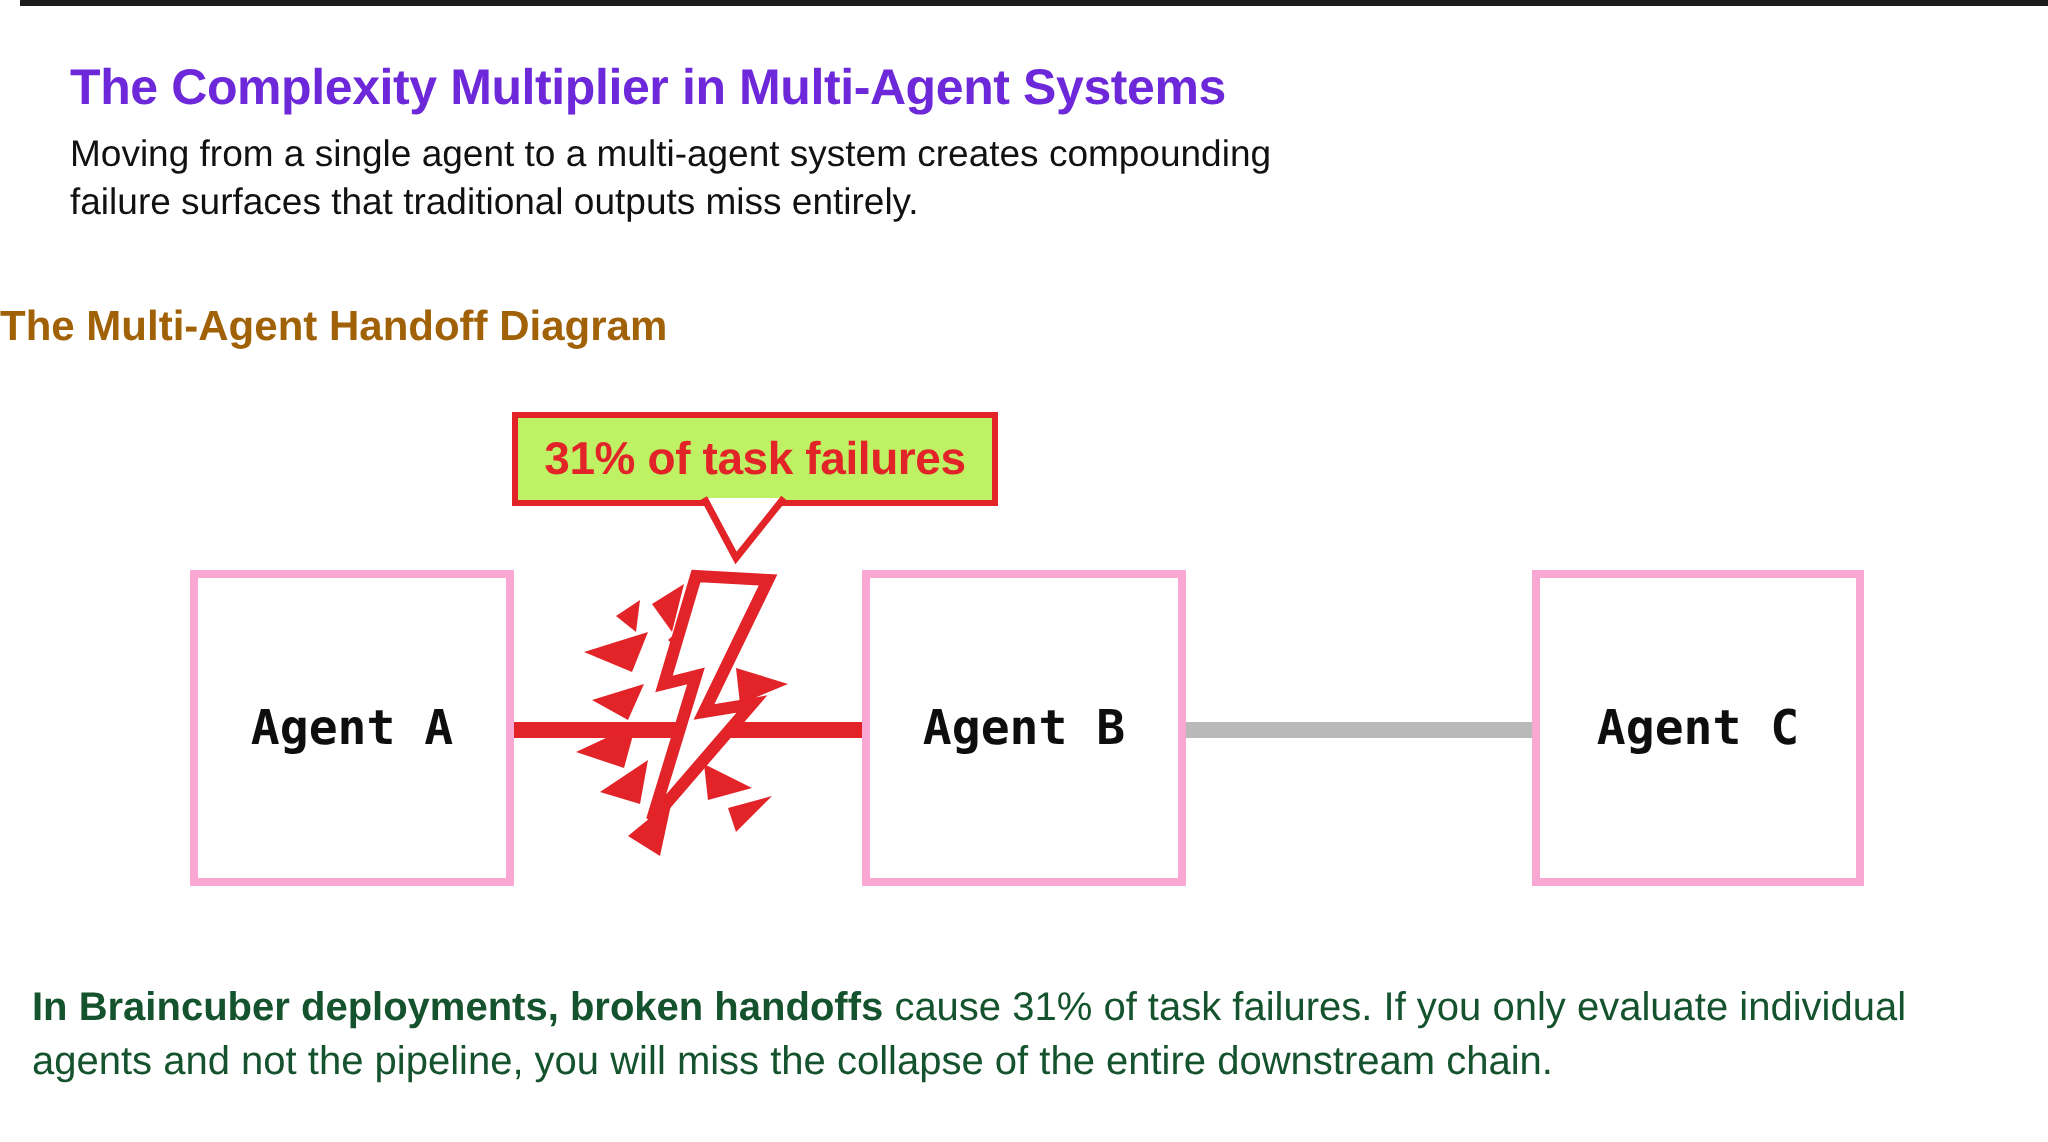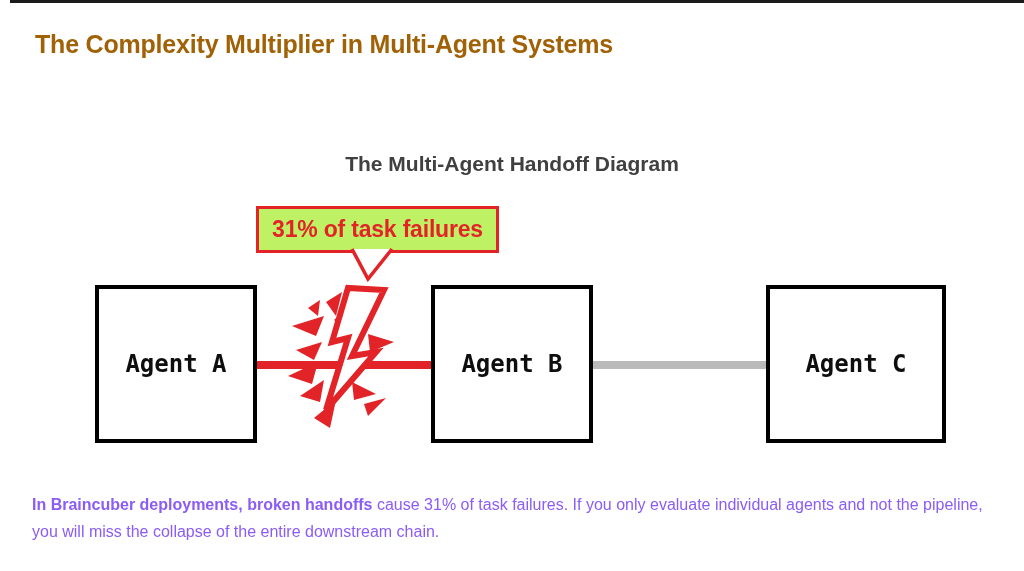--- a/index.html
+++ b/index.html
@@ -21,38 +21,37 @@
     top: 0; left: 10px; right: 0;
     height: 3px;
     background: #1b1b1b;
   }
   .page-title {
     position: absolute;
     left: 35px; top: 30px;
     font-size: 25px;
     font-weight: 700;
     letter-spacing: -0.2px;
-    color: #a16207;
+    color: #6d28d9;
     white-space: nowrap;
   }
   .page-subtitle {
     position: absolute;
     left: 35px; top: 65px;
     width: 648px;
     font-size: 18.5px;
     line-height: 23.5px;
     color: #111111;
   }
   .diagram-title {
     position: absolute;
     left: 0; right: 0; top: 152px;
-    text-align: center;
     font-size: 21px;
     font-weight: 700;
-    color: #404040;
+    color: #a16207;
   }
   .callout {
     position: absolute;
     left: 256px; top: 206px;
     width: 243px; height: 47px;
     border: 3.5px solid #e22328;
     background: #bef264;
     display: flex;
     align-items: center;
     justify-content: center;
@@ -64,66 +63,67 @@
   }
   .callout-tail {
     position: absolute;
     left: 340px; top: 246px;
     z-index: 5;
   }
   .agent-box {
     position: absolute;
     top: 285px;
     width: 162px; height: 158px;
-    border: 4px solid #000000;
+    border: 4px solid #f9a8d4;
     background: #ffffff;
     display: flex;
     align-items: center;
     justify-content: center;
     font-family: "DejaVu Sans Mono", monospace;
     font-size: 24px;
     font-weight: 700;
     color: #0e0e0e;
     z-index: 1;
   }
   .agent-a { left: 95px; }
   .agent-b { left: 431px; justify-content: center; }
-  .agent-c { left: 766px; width: 180px; }
+  .agent-c { left: 766px; width: 166px; }
   .conn {
     position: absolute;
     top: 361px;
     height: 8px;
     z-index: 0;
   }
   .conn-broken { left: 257px; width: 174px; background: #e22328; }
   .conn-normal { left: 593px; width: 173px; background: #b9b9b9; }
   .explosion {
     position: absolute;
     left: 280px; top: 258px;
     z-index: 2;
   }
   .footer-text {
     position: absolute;
-    left: 32px; top: 491px;
+    left: 16px; top: 491px;
     width: 962px;
-    font-size: 16px;
+    font-size: 20px;
     line-height: 27px;
-    color: #8b5cf6;
+    color: #14532d;
   }
   .footer-text b { font-weight: 700; }
 </style>
 </head>
 <body>
 
 <div class="page">
 
   <div class="top-bar"></div>
 
   <h1 class="page-title">The Complexity Multiplier in Multi-Agent Systems</h1>
 
+  <p class="page-subtitle">Moving from a single agent to a multi-agent system creates compounding failure surfaces that traditional outputs miss entirely.</p>
 
   <h2 class="diagram-title">The Multi-Agent Handoff Diagram</h2>
 
   <div class="callout">
     <span>31% of task failures</span>
   </div>
   <svg class="callout-tail" width="56" height="36" viewBox="0 0 56 36">
     <path d="M12 3 L28 33 L52 3" fill="#ffffff" stroke="#e22328" stroke-width="3.5" stroke-linejoin="miter"></path>
   </svg>
 

